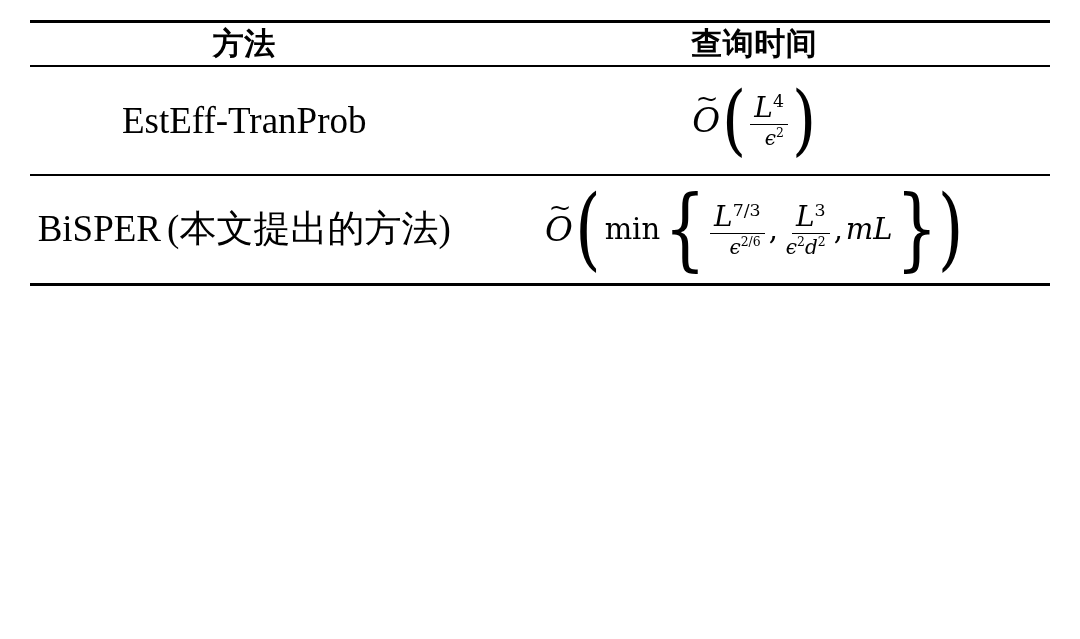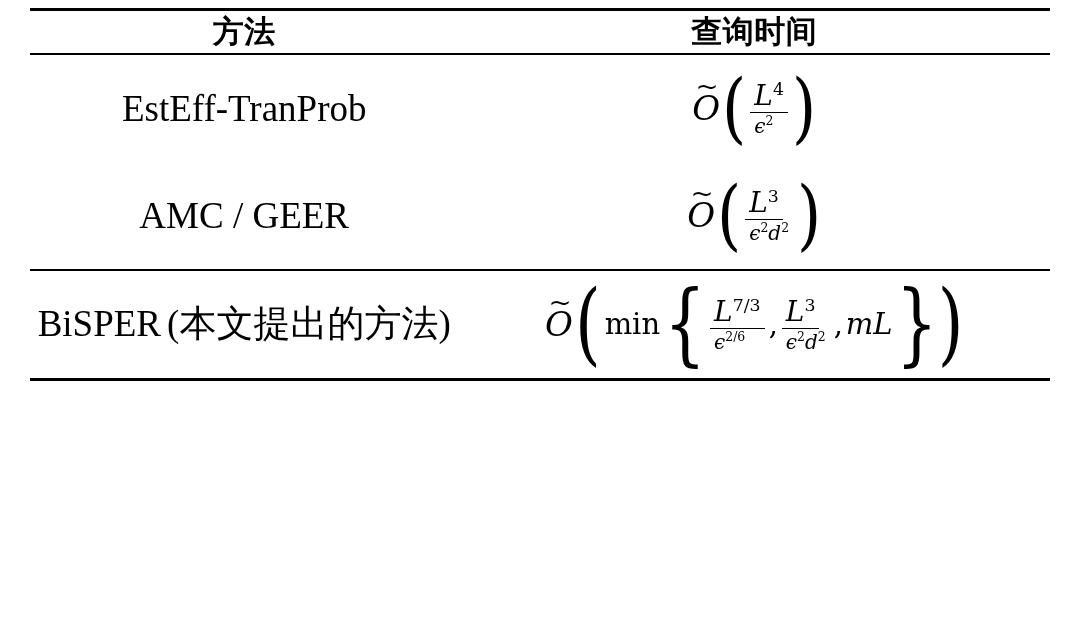--- a/index.html
+++ b/index.html
@@ -11,21 +11,21 @@
     width: 1080px;
     height: 639px;
     font-family: "Liberation Serif", serif;
     color: #000000;
     overflow: hidden;
   }
   .table-wrap {
     position: relative;
     width: 1020px;
     margin: 0 auto;
-    padding-top: 8px;
+    padding-top: 20px;
   }
   table.paper-table {
     width: 100%;
     border-collapse: collapse;
     table-layout: fixed;
   }
   table.paper-table th,
   table.paper-table td {
     border: none;
     padding: 0;
@@ -84,21 +84,21 @@
     font-style: normal;
   }
   .paren-l, .paren-r {
     font-family: "DejaVu Serif", serif;
     display: inline-block;
     font-style: normal;
   }
   .frac {
     display: inline-flex;
     flex-direction: column;
-    align-items: flex-start;
+    align-items: flex-end;
     justify-content: center;
     vertical-align: middle;
     margin: 12px 4px;
   }
   .frac > .num {
     padding: 0 4px 2px 4px;
     border-bottom: 1.6px solid #000;
     font-size: 28px;
   }
   .frac > .den {
@@ -145,34 +145,20 @@
             <span class="paren-l stretch-paren-1">(</span>
             <span class="frac">
               <span class="num"><span>L</span><sup class="e">4</sup></span>
               <span class="den"><span class="eps">ϵ</span><sup class="e">2</sup></span>
             </span>
             <span class="paren-r stretch-paren-1">)</span>
           </span>
         </td>
       </tr>
 
-      <tr class="row-tall">
-        <td class="method-cell">AMC / GEER</td>
-        <td class="time-cell">
-          <span class="math">
-            <span class="tilde-o obig">O<span class="tl">~</span></span>
-            <span class="paren-l stretch-paren-1">(</span>
-            <span class="frac">
-              <span class="num"><span>L</span><sup class="e">3</sup></span>
-              <span class="den"><span class="eps">ϵ</span><sup class="e">2</sup><span>d</span><sup class="e">2</sup></span>
-            </span>
-            <span class="paren-r stretch-paren-1">)</span>
-          </span>
-        </td>
-      </tr>
 
 
 
       <tr class="rule-mid row-tall">
         <td class="method-cell">
           <span>BiSPER</span><span class="inner-gap"></span><span style="font-weight:normal">(本文提出的方法)</span>
         </td>
         <td class="time-cell">
           <span class="math">
             <span class="tilde-o obig">O<span class="tl">~</span></span>

